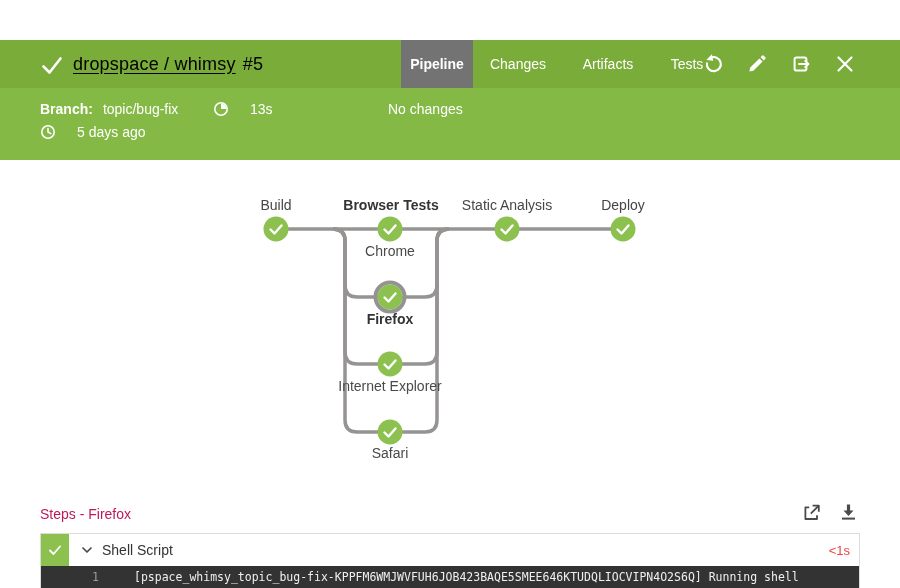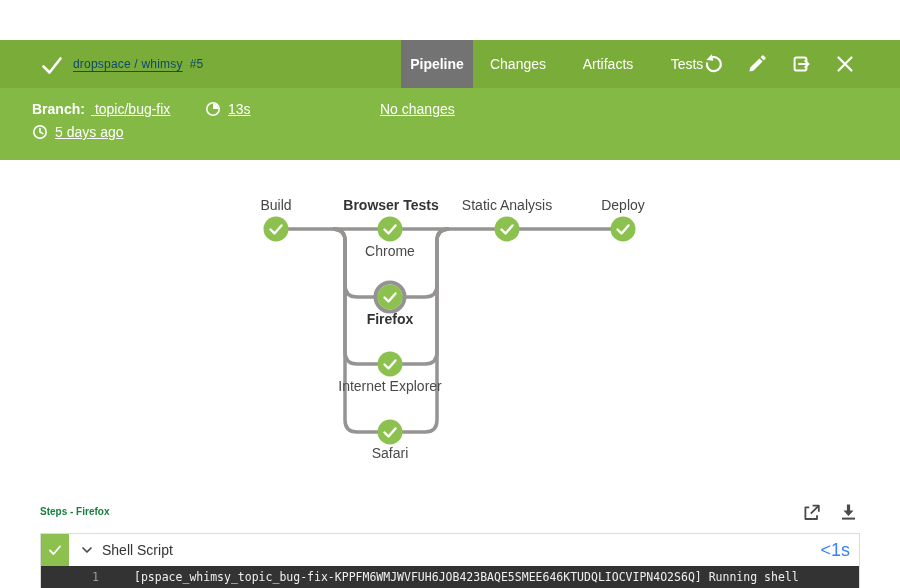--- a/index.html
+++ b/index.html
@@ -4,63 +4,63 @@
 <style>
   html,body{margin:0;padding:0;}
   body{width:900px;height:588px;overflow:hidden;background:#fff;
        font-family:"Liberation Sans",sans-serif;-webkit-font-smoothing:antialiased;}
   #app{position:absolute;top:0;left:0;width:900px;height:588px;}
 
   
   .header{position:absolute;top:40px;left:0;width:900px;height:48px;background:#79ac38;}
   .header-check{position:absolute;left:40px;top:13px;width:24px;height:24px;}
   .run-title{position:absolute;left:73px;top:0;height:48px;display:flex;align-items:center;
-             color:#0c4a6e;font-size:12px;letter-spacing:.2px;white-space:nowrap;}
+             color:#000000;font-size:18px;letter-spacing:.2px;white-space:nowrap;}
   .run-title .link{text-decoration:underline;text-underline-offset:3px;cursor:pointer;}
   .run-title .num{margin-left:7px;}
   .tabs{position:absolute;left:355px;top:0;height:48px;display:flex;align-items:stretch;}
   .tab{display:flex;align-items:center;justify-content:center;color:#fff;font-size:14px;cursor:pointer;}
   .tab.active{background:#737373;font-weight:600;width:72px;margin-left:46px;}
   .tab.t-changes{width:90px;}
   .tab.t-tests{width:68px;}
   .tab.t-artifacts{width:90px;}
   .hdr-icons{position:absolute;right:43px;top:0;height:48px;display:flex;align-items:center;gap:20px;}
   .hdr-icon{width:24px;height:24px;cursor:pointer;display:block;}
 
   
   .subheader{position:absolute;top:88px;left:0;width:900px;height:72px;background:#83b944;
              color:#fff;font-size:14px;}
   .sub-grid{display:grid;grid-template-columns:173px 175px auto;row-gap:7px;
-            padding:13px 0 0 32px;align-items:center;text-decoration:underline;}
+            padding:13px 0 0 40px;align-items:center;}
   .kv .k{display:inline-block;width:59px;font-weight:700;}
-  .with-icon{display:flex;align-items:flex-end;gap:7px;}
+  .with-icon{display:flex;align-items:flex-end;gap:21px;}
   .mini-icon{width:16px;height:16px;display:block;}
 
   
   .graph-svg{position:absolute;top:0;left:0;width:900px;height:480px;pointer-events:none;}
   .graph-svg .node{pointer-events:auto;cursor:pointer;}
   .stage-label{position:absolute;transform:translateX(-50%);font-size:14px;color:#464646;
                white-space:nowrap;cursor:pointer;}
   .stage-label.sel{font-weight:700;color:#333;}
   .branch-label{position:absolute;transform:translateX(-50%);font-size:14px;color:#4a4a4a;
                 white-space:nowrap;cursor:pointer;}
   .branch-label.sel{font-weight:700;color:#333;}
 
   
-  .steps-heading{position:absolute;left:40px;top:506px;font-size:10px;font-weight:700;color:#15803d;}
+  .steps-heading{position:absolute;left:40px;top:506px;font-size:14px;font-weight:400;color:#be185d;}
   .steps-icons{position:absolute;right:41px;top:502px;display:flex;gap:16px;}
   .steps-icon{width:21px;height:21px;cursor:pointer;display:block;}
   .step-list{position:absolute;left:40px;top:533px;width:820px;border:1px solid #dcdcdc;
              border-bottom:none;box-sizing:border-box;}
   .step-row{height:32px;background:#fff;display:flex;align-items:center;cursor:pointer;}
   .step-status{width:28px;height:32px;background:#8cc04f;flex:0 0 28px;
                display:flex;align-items:center;justify-content:center;}
   .step-chevron{width:16px;height:16px;margin-left:10px;display:block;}
   .step-label{margin-left:7px;font-size:14px;color:#333;}
-  .step-duration{margin-left:auto;margin-right:9px;font-size:18px;color:#3b82f6;}
+  .step-duration{margin-left:auto;margin-right:9px;font-size:13px;color:#ef4444;}
   .console{background:#333;height:26px;font-family:"DejaVu Sans Mono","Liberation Mono",monospace;
            font-size:11.5px;line-height:22px;display:flex;}
   .console .ln{width:58px;text-align:right;color:#9c9c9c;flex:0 0 58px;cursor:pointer;}
   .console .code{margin-left:35px;color:#efefef;white-space:pre;}
 </style>
 </head>
 <body>
 
 <div id="app">
 

